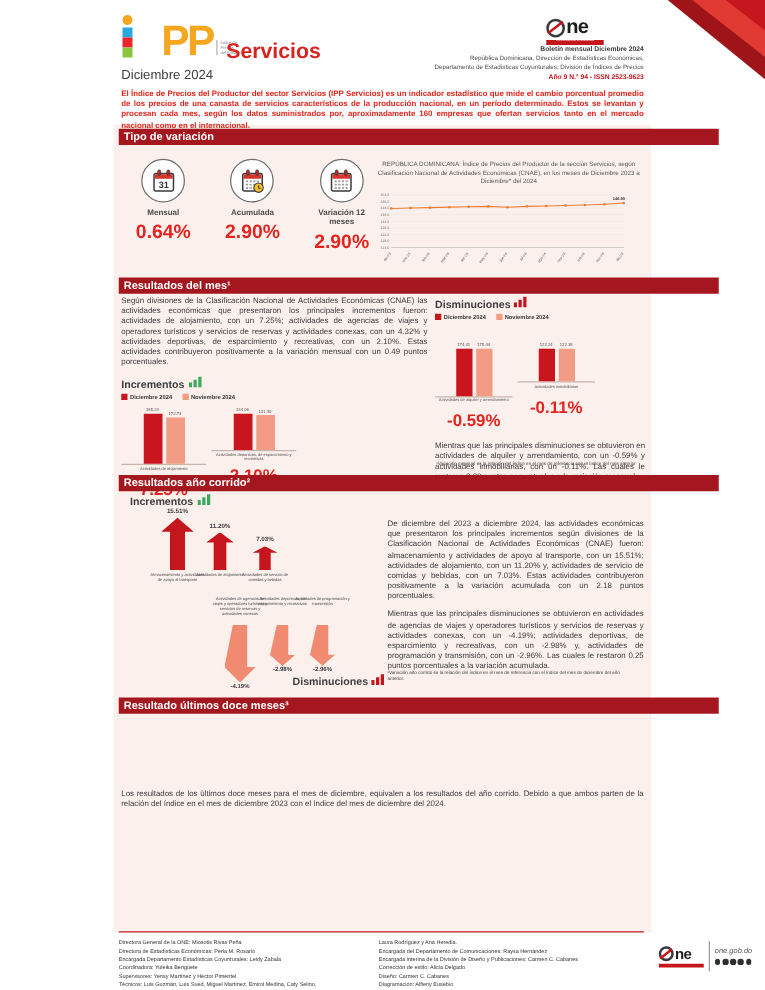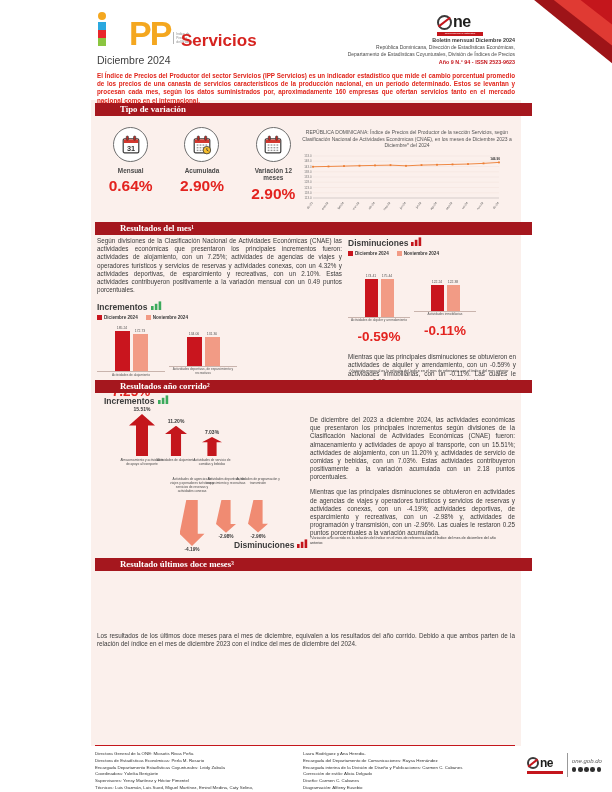--- a/index.html
+++ b/index.html
@@ -24,39 +24,39 @@
   .one-o:before{content:"";position:absolute;left:-2px;top:4px;width:15px;height:2.4px;background:#C4161C;transform:rotate(-38deg);}
   .one-ne{font-size:16px;font-weight:bold;color:#1d1d1b;letter-spacing:-0.5px;margin-left:1px;}
   .one-strip{margin-top:1px;width:46px;height:3.6px;background:#C4161C;color:#fff;font-size:2.2px;line-height:3.6px;text-align:center;overflow:hidden;}
   .bulletin{position:absolute;right:97px;top:37px;text-align:right;color:#4a4a4a;}
   .bl1{font-size:5.4px;font-weight:bold;color:#3a3a3a;}
   .bl2{font-size:5px;margin-top:1px;}
   .issue{position:absolute;right:97px;top:59px;font-size:5.4px;font-weight:bold;color:#C4161C;}
   .date{position:absolute;left:97px;top:54px;font-size:10.5px;color:#3f3f3f;}
   .intro{position:absolute;left:97px;top:72px;width:418px;font-size:6.3px;line-height:1.3;font-weight:bold;color:#E0261C;text-align:justify;}
   
-  .band{position:absolute;left:95px;width:437px;height:13px;background:#A5171E;color:#fff;font-weight:bold;font-size:8.8px;line-height:13.5px;padding-left:25px;box-sizing:border-box;font-family:Liberation Serif, serif;}
+  .band{position:absolute;left:95px;width:480px;height:13px;background:#A5171E;color:#fff;font-weight:bold;font-size:8.8px;line-height:13.5px;padding-left:4px;box-sizing:border-box;}
   
   .indicators{position:absolute;left:95px;top:127px;width:214px;display:flex;}
   .indicator{flex:1;text-align:center;}
   .circ{width:33px;height:33px;border:1.2px solid #6f6f6f;border-radius:50%;background:#fff;margin:0 auto;display:flex;align-items:center;justify-content:center;}
   .ind-label{margin:5px auto 0;font-size:6.4px;font-weight:bold;color:#4a4a4a;width:46px;line-height:1.15;}
   .ind-value{margin-top:3px;font-size:15.5px;font-weight:bold;color:#E3231F;}
   .chartbox{position:absolute;left:299px;top:129px;width:216px;}
   .chart-title{font-size:5px;line-height:1.3;color:#555;text-align:center;margin-bottom:2px;}
   .chart-foot{margin-top:9px;font-size:4.3px;font-weight:bold;color:#64201c;}
   
   .mes-left{position:absolute;left:97px;top:237px;width:245px;}
   .mes-right{position:absolute;left:348px;top:237px;width:168px;}
   .para{font-size:6.3px;line-height:1.3;color:#3a3a3a;text-align:justify;}
   .subhead{display:flex;align-items:center;gap:3px;font-size:8.5px;font-weight:bold;color:#3d3d3d;}
   .legend{display:flex;align-items:center;gap:8px;margin-top:3px;}
   .lg-item{display:flex;align-items:center;gap:2px;font-size:4.6px;font-weight:bold;color:#3a3a3a;}
   .sw{width:5px;height:5px;display:inline-block;}
-  .groups{display:flex;gap:4px;margin-top:6px;align-items:center;}
+  .groups{display:flex;gap:4px;margin-top:6px;}
   .bgp{text-align:center;}
   .bgp-inc{width:68px;}
   .bgp-dis{width:62px;}
   .bars{display:flex;align-items:flex-end;justify-content:center;gap:3px;border-bottom:0.6px solid #c9b4ad;padding:0 2px;}
   .bcol{display:flex;flex-direction:column;align-items:center;}
   .bval{font-size:3.4px;color:#555;margin-bottom:1px;}
   .bar.dec{background:#C9151E;}
   .bar.nov{background:#F29B85;}
   .bcat{font-size:3.2px;line-height:1.15;color:#555;margin-top:1.5px;min-height:8px;}
   .bpct{font-size:13.5px;font-weight:bold;color:#E3231F;margin-top:2px;}

